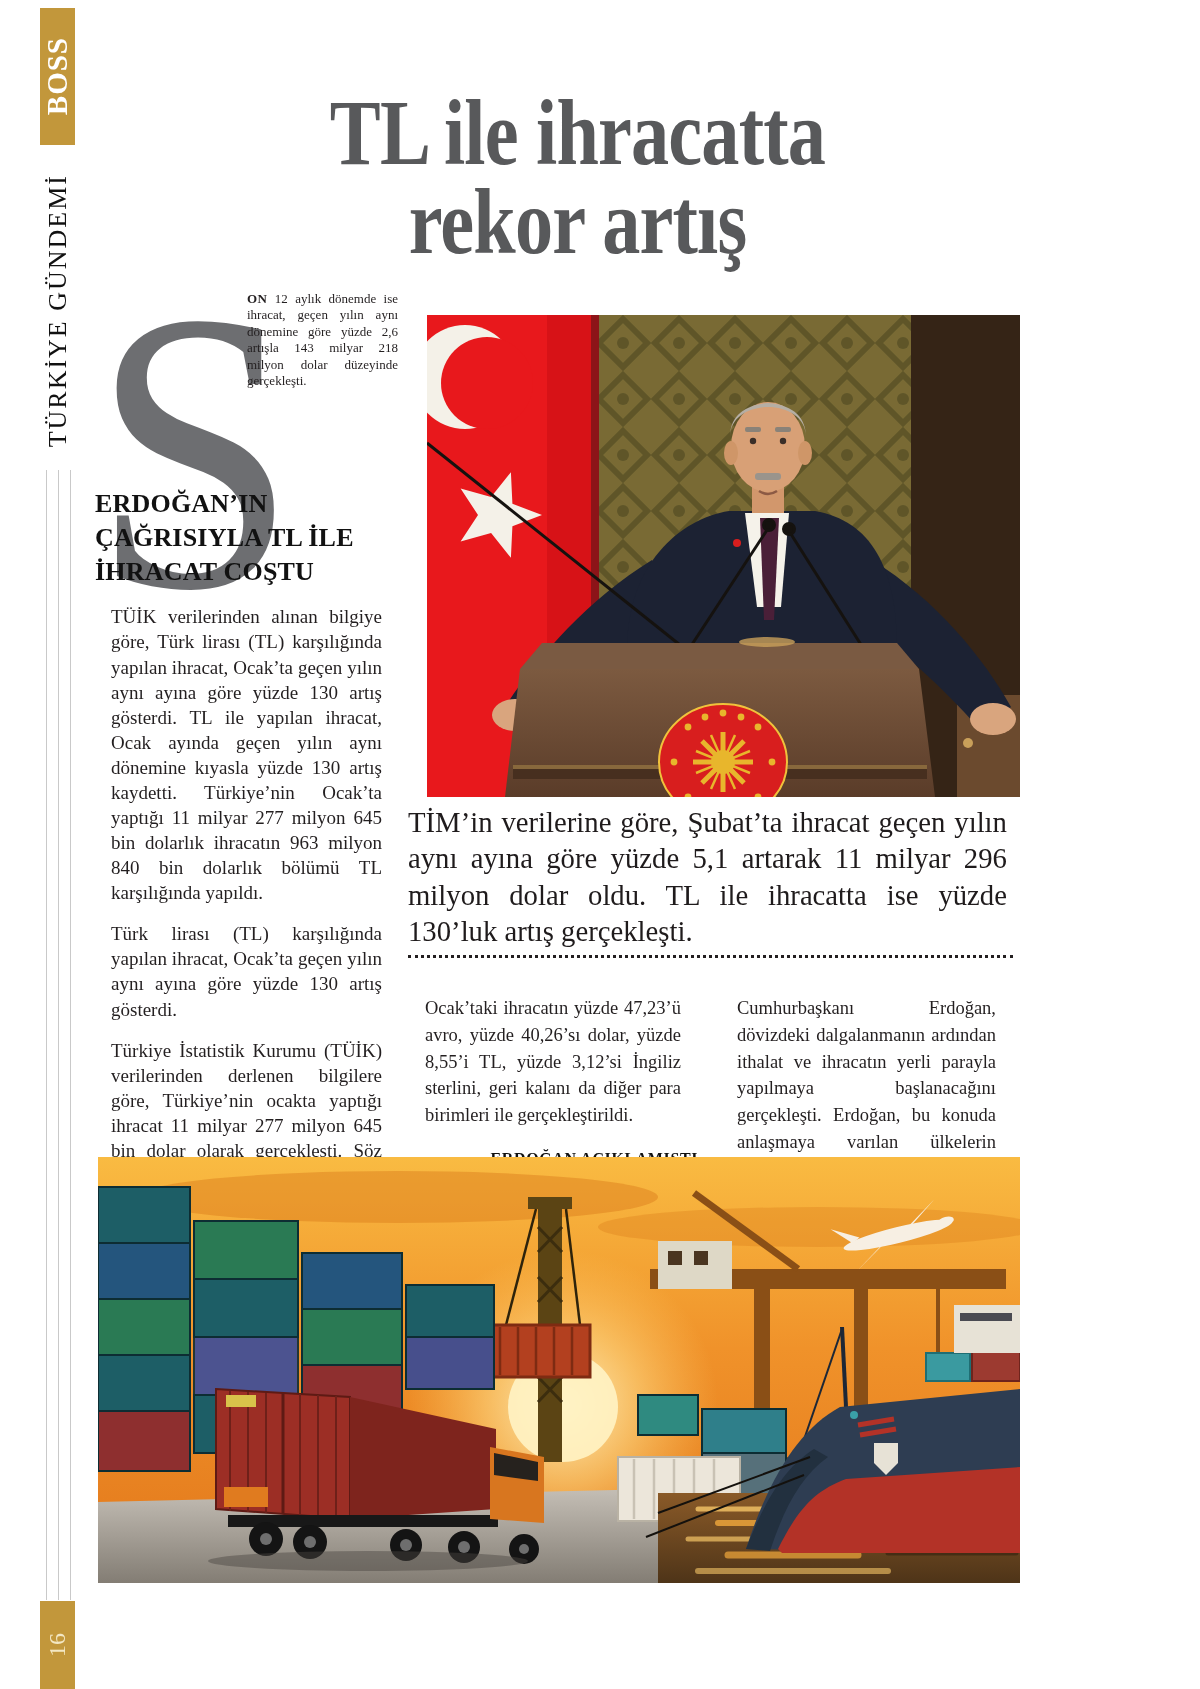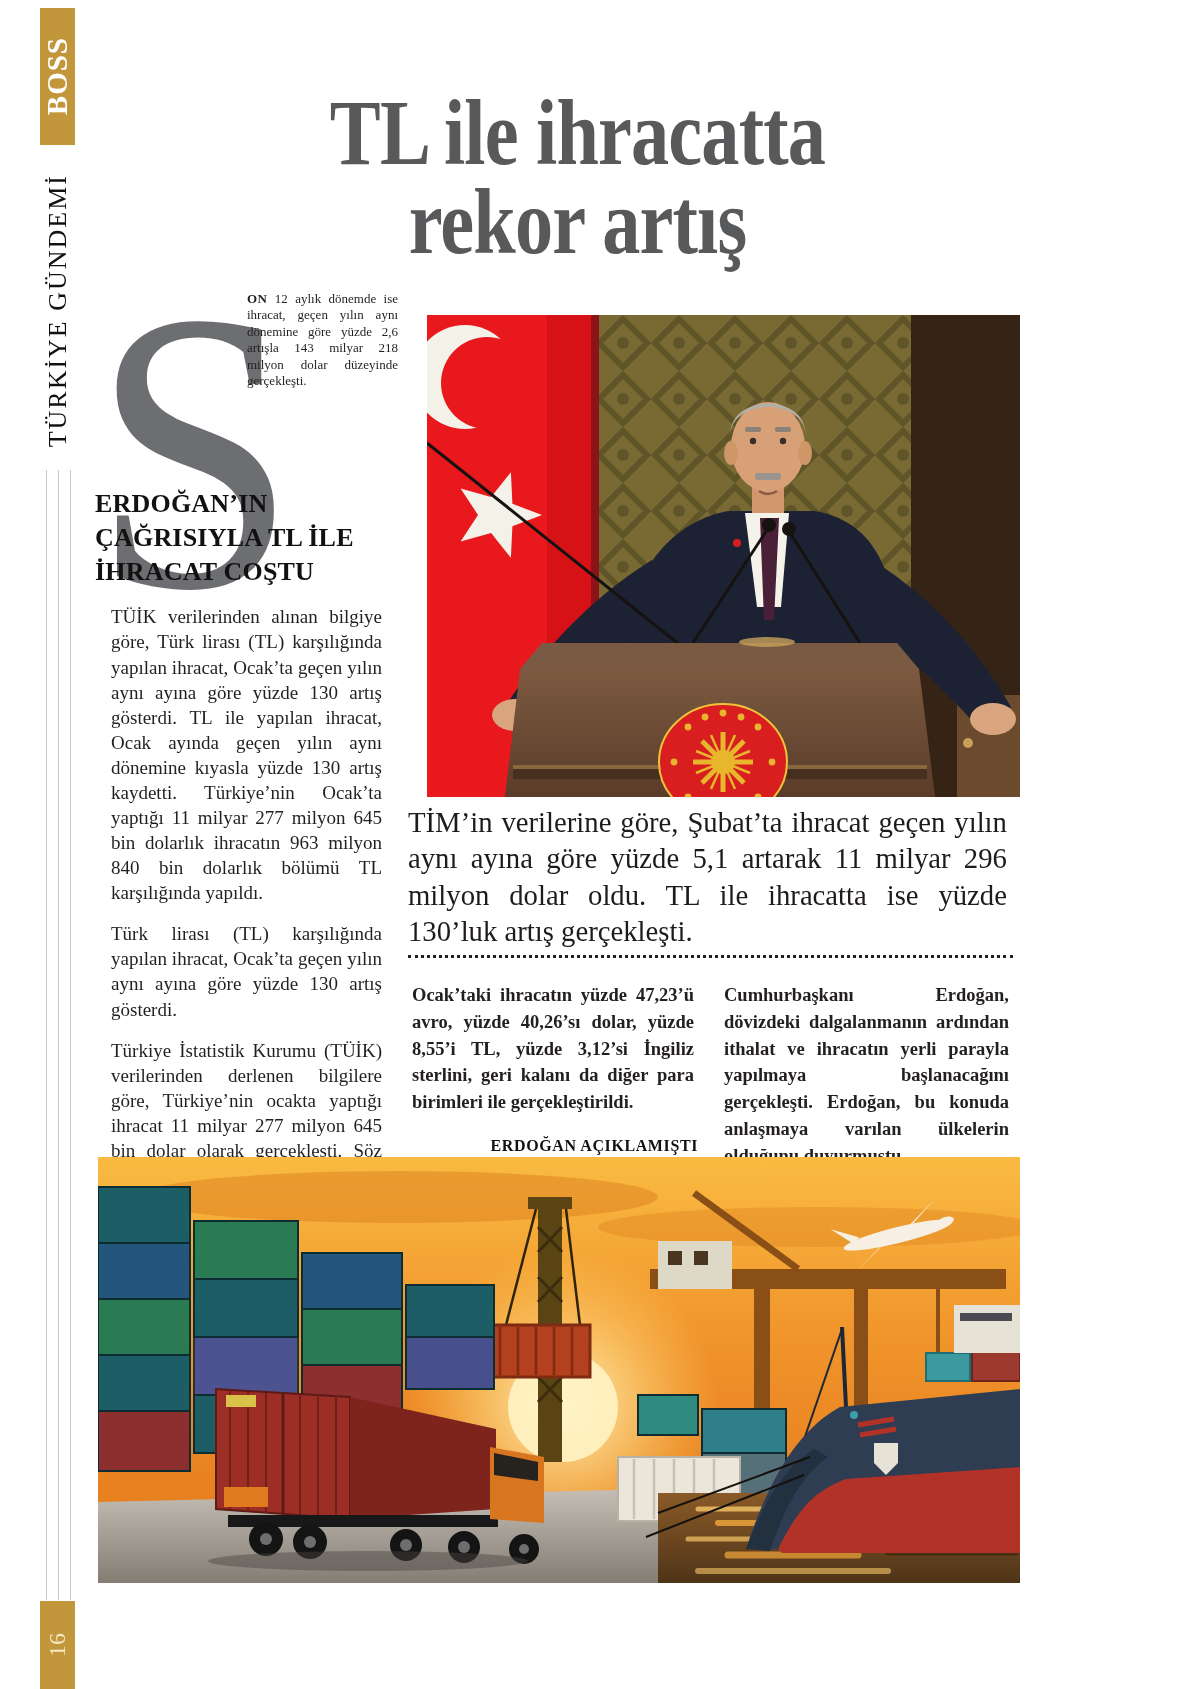--- a/index.html
+++ b/index.html
@@ -85,21 +85,21 @@
   .dotted-rule {
     position:absolute; left:408px; top:955px; width:605px; height:0;
     border-top:3px dotted #231f20;
   }
 
   
   .bcol {
     position:absolute; top:978px;
     font-size:18.5px; line-height:1.45; text-align:justify;
   }
-  .bcol p { margin:4px;font-weight:bold; }
+  .bcol p { margin:17px; }
   .bcol-1 { left:408px; width:290px; }
   .bcol-2 { left:720px; width:293px; }
   .bcol h4 {
     margin:18px 0 0 0; font-size:16px; font-weight:bold;
     letter-spacing:0.6px; color:#111111; text-align:right;
   }
 </style>
 </head>
 <body>
 

